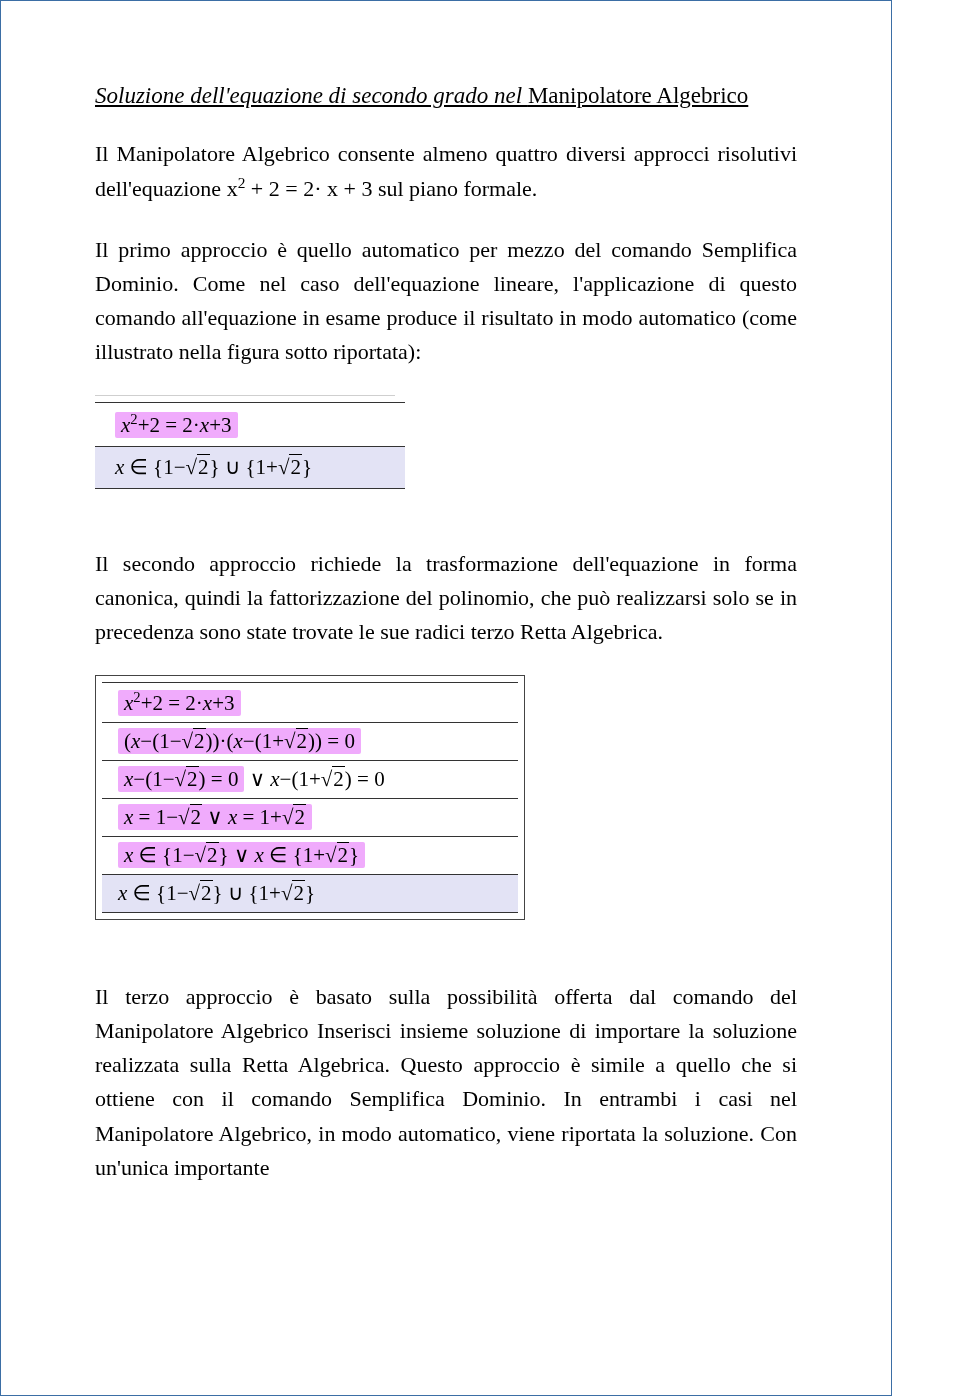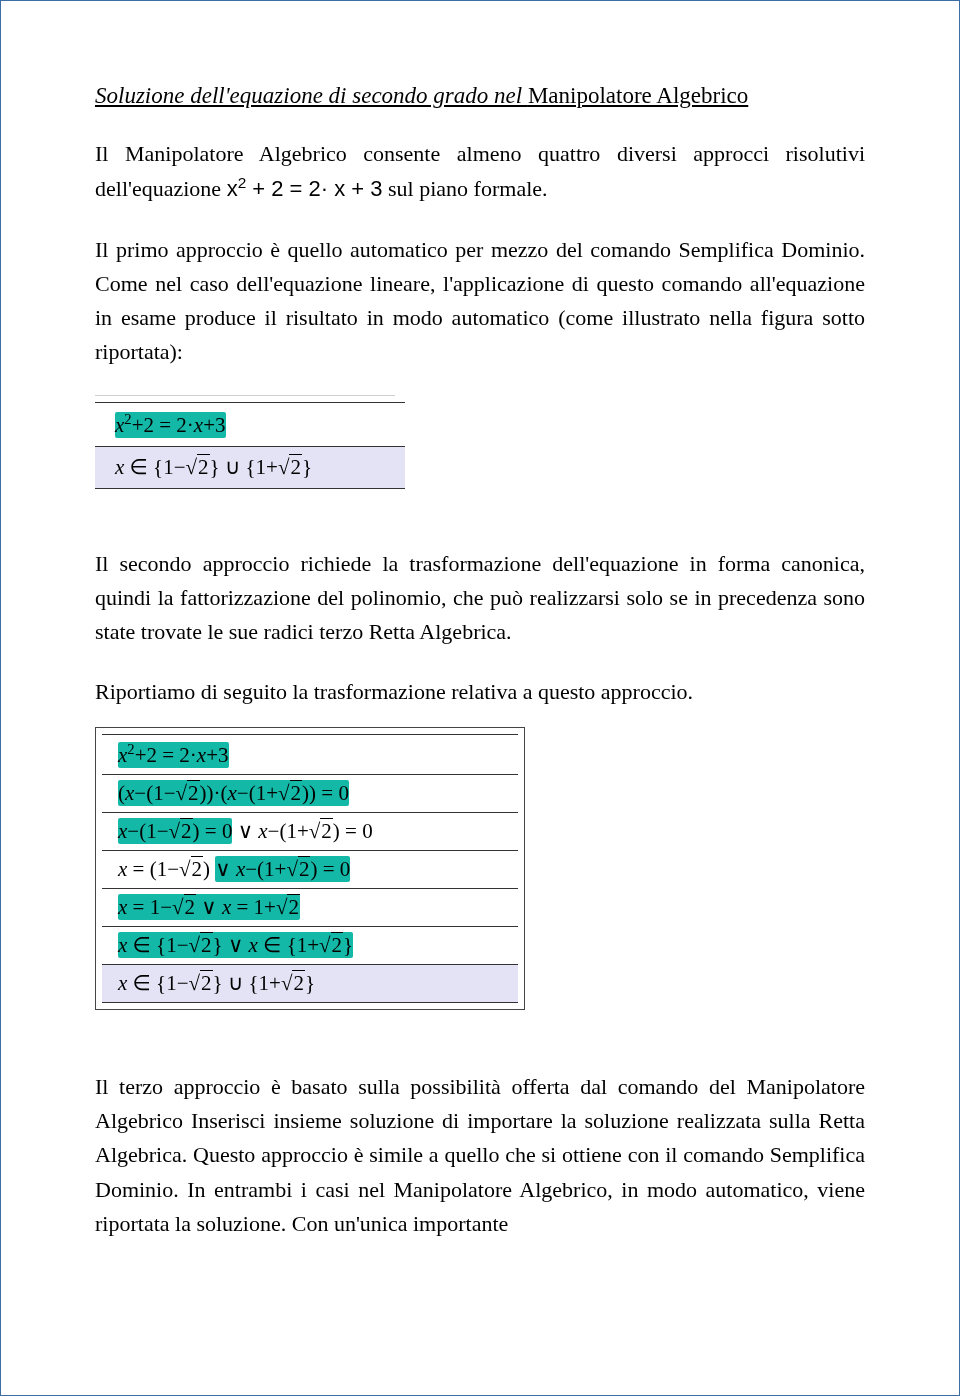--- a/index.html
+++ b/index.html
@@ -5,40 +5,40 @@
     * { margin: 0; padding: 0; box-sizing: border-box; }
     body {
       width: 960px;
       height: 1396px;
       background: #fff;
       font-family: "Times New Roman", Times, serif;
       color: #000;
       position: relative;
     }
     .page {
-      width: 960px;
+      width: 892px;
       height: 1396px;
       border: 1px solid #3b6ea5;
       padding: 82px 94px 40px 94px;
     }
     .title {
       font-style: italic;
       text-decoration: underline;
       font-size: 23px;
       margin-bottom: 28px;
     }
     .title .nonitalic { font-style: normal; }
     .para {
       font-size: 22px;
       line-height: 1.55;
       text-align: justify;
       margin-bottom: 26px;
     }
     .nowrap { white-space: nowrap; }
-    .math { font-family: Liberation Sans, sans-serif; }
+    .math { font-family: Liberation Serif, serif; }
     .sup { font-size: 0.7em; vertical-align: super; }
     
     .fig1 {
       margin: 10px 0 58px 0;
       width: 310px;
     }
     .fig1 .topline {
       height: 1px;
       background: #cfcfcf;
       margin-bottom: 6px;
@@ -54,22 +54,22 @@
       padding: 8px 20px;
       font-size: 21px;
       font-family: "Times New Roman", serif;
       white-space: nowrap;
     }
     .fig1 .row:last-child { border-bottom: none; }
     .fig1 .row.result {
       background: #e3e3f5;
     }
     .hl {
-      background: #14b8a6;
-      padding: 1px 0;
+      background: #f0abfc;
+      padding: 1px 6px;
       border-radius: 2px;
     }
     
     .fig2 {
       margin: 8px 0 60px 0;
       width: 430px;
       border: 1px solid #444;
     }
     .fig2-inner {
       margin: 6px;
@@ -119,35 +119,31 @@
         <span class="hl"><span class="ital">x</span><span class="sup">2</span>+2 = 2·<span class="ital">x</span>+3</span>
       </div>
       <div class="row result">
         <span class="ital">x</span> ∈ {1−<span class="sqrt"><span>2</span></span>} ∪ {1+<span class="sqrt"><span>2</span></span>}
       </div>
     </div>
   </div>
 
   <p class="para">Il secondo approccio richiede la trasformazione dell'equazione in forma canonica, quindi la fattorizzazione del polinomio, che può realizzarsi solo se in precedenza sono state trovate le sue radici terzo Retta Algebrica.</p>
 
-  <p class="para" style="margin-bottom:18px">Riportiamo di seguito la trasformazione relativa a questo approccio.</p>
 
   <div class="fig2">
     <div class="fig2-inner">
       <div class="row2">
         <span class="hl"><span class="ital">x</span><span class="sup">2</span>+2 = 2·<span class="ital">x</span>+3</span>
       </div>
       <div class="row2">
         <span class="hl">(<span class="ital">x</span>−(1−<span class="sqrt"><span>2</span></span>))·(<span class="ital">x</span>−(1+<span class="sqrt"><span>2</span></span>)) = 0</span>
       </div>
       <div class="row2">
         <span class="hl"><span class="ital">x</span>−(1−<span class="sqrt"><span>2</span></span>) = 0</span> ∨ <span class="ital">x</span>−(1+<span class="sqrt"><span>2</span></span>) = 0
-      </div>
-      <div class="row2">
-        <span class="ital">x</span> = (1−<span class="sqrt"><span>2</span></span>) <span class="hl">∨ <span class="ital">x</span>−(1+<span class="sqrt"><span>2</span></span>) = 0</span>
       </div>
       <div class="row2">
         <span class="hl"><span class="ital">x</span> = 1−<span class="sqrt"><span>2</span></span> ∨ <span class="ital">x</span> = 1+<span class="sqrt"><span>2</span></span></span>
       </div>
       <div class="row2">
         <span class="hl"><span class="ital">x</span> ∈ {1−<span class="sqrt"><span>2</span></span>} ∨ <span class="ital">x</span> ∈ {1+<span class="sqrt"><span>2</span></span>}</span>
       </div>
       <div class="row2 result">
         <span class="ital">x</span> ∈ {1−<span class="sqrt"><span>2</span></span>} ∪ {1+<span class="sqrt"><span>2</span></span>}
       </div>

